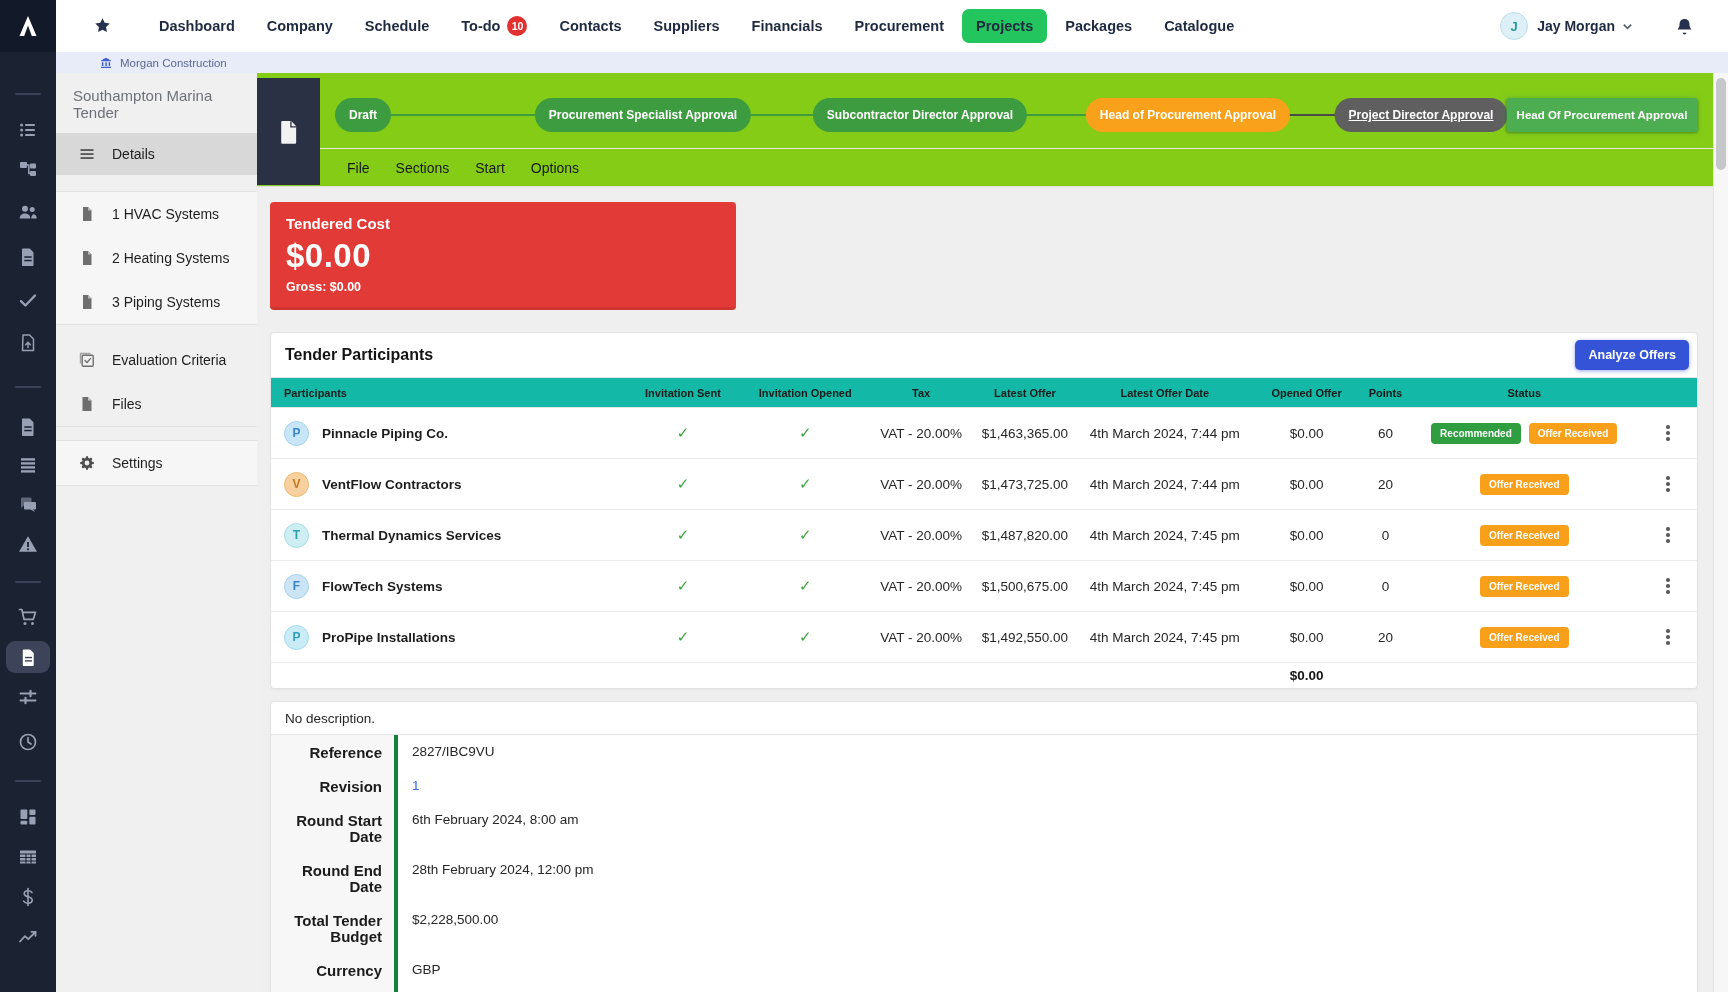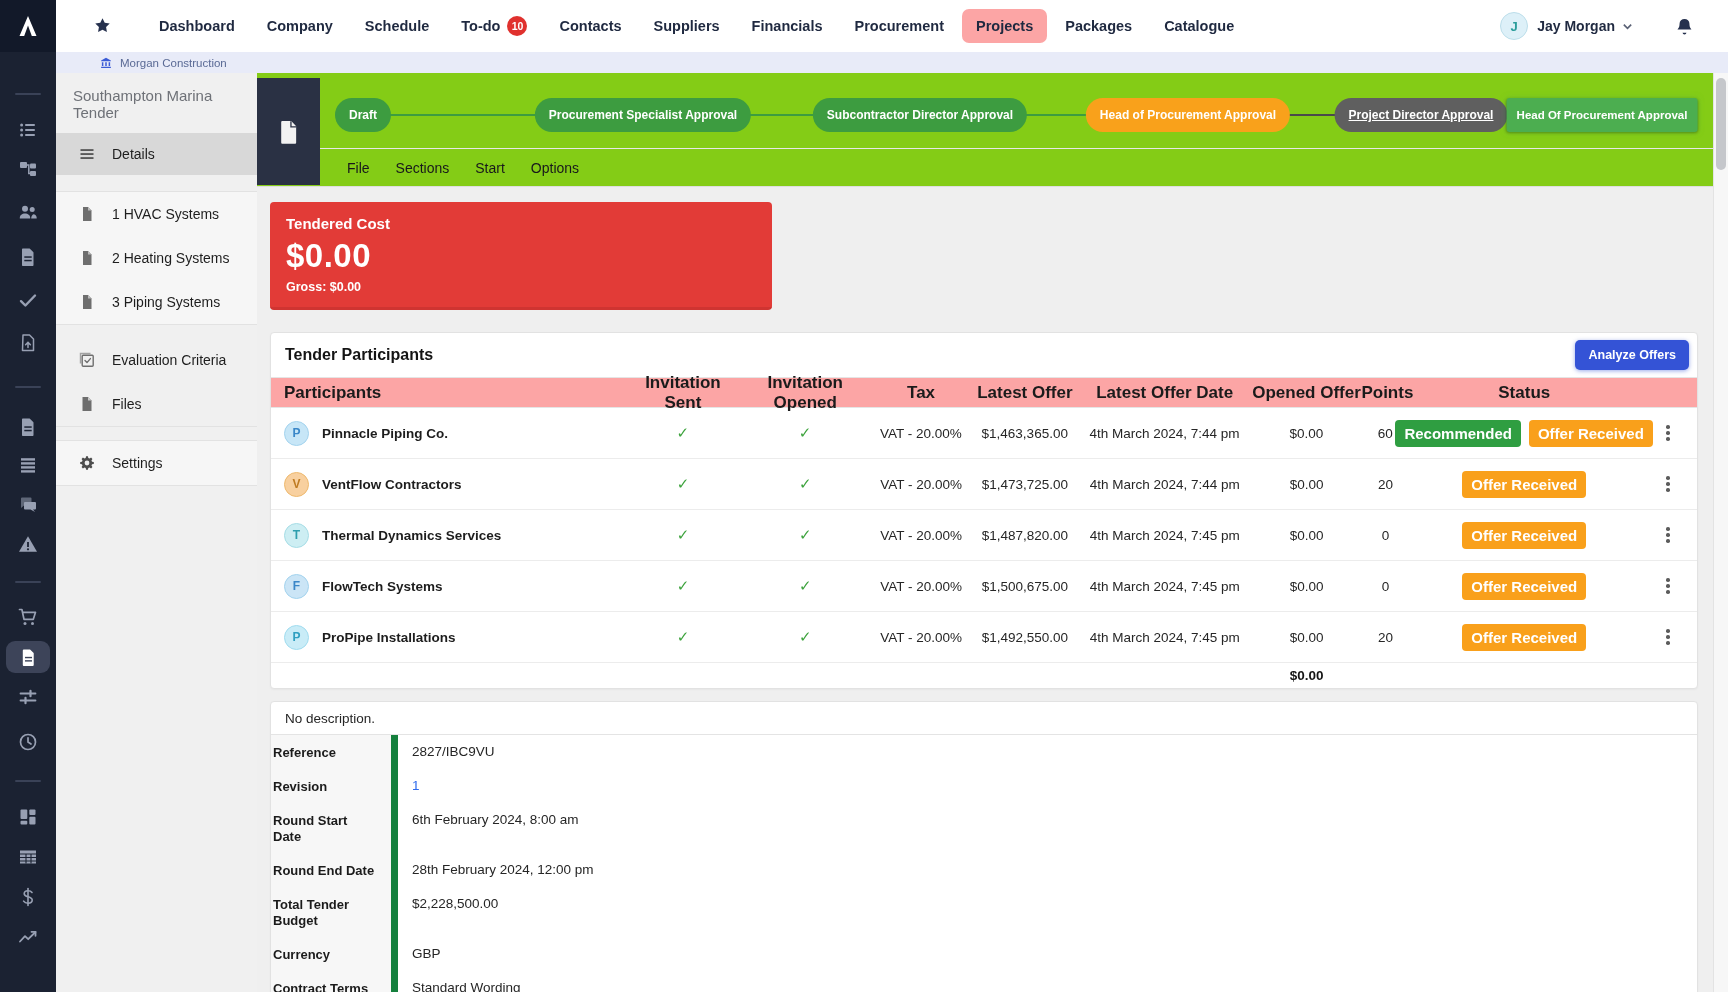--- a/index.html
+++ b/index.html
@@ -14,21 +14,21 @@
   .rail-ic svg { width:20px; height:20px; }
   .rail-div { position:absolute; left:15px; width:26px; height:2px; background:#3a4257; border-radius:1px; }
   #rail-active-box { position:absolute; left:6px; top:641px; width:44px; height:32px; background:#3d4459; border-radius:9px; display:flex; align-items:center; justify-content:center; color:#fff; }
   #rail-active-box svg { width:19px; height:19px; }
 
   
   #navbar { position:absolute; left:56px; top:0; width:1672px; height:52px; background:#fff; }
   #nav-star { position:absolute; left:38px; top:17px; color:#26314e; }
   #nav-items { position:absolute; left:103px; top:0; height:52px; display:flex; align-items:center; gap:32px; }
   .nav-item { font-size:14.5px; font-weight:700; color:#1f2940; white-space:nowrap; display:flex; align-items:center; gap:7px; }
-  .nav-item.active { background:#fca5a5; border-radius:7px; padding:9px 14px; margin:0 -14px; }
+  .nav-item.active { background:#22c55e; border-radius:7px; padding:9px 14px; margin:0 -14px; }
   .nav-badge { background:#e0312e; color:#fff; width:20px; height:20px; border-radius:50%; font-size:10.5px; font-weight:700; display:flex; align-items:center; justify-content:center; }
   #nav-right { position:absolute; right:34px; top:0; height:52px; display:flex; align-items:center; }
   #nav-avatar { width:28px; height:28px; border-radius:50%; background:#ddf0f8; border:1px solid #bcdeea; color:#2a9d9a; font-size:13px; font-weight:700; display:flex; align-items:center; justify-content:center; }
   #nav-user { font-size:14px; font-weight:700; color:#1f2940; margin-left:9px; }
   #nav-chevron { margin-left:7px; color:#5a6175; }
   #nav-bell { margin-left:42px; color:#26314e; }
 
   
   #breadcrumb { position:absolute; left:56px; top:52px; width:1672px; height:21px; background:#e8ebf8; display:flex; align-items:center; padding-left:44px; }
   #breadcrumb .bc-ic { color:#3b5bd6; margin-right:8px; }
@@ -60,57 +60,57 @@
   .step-pill.orange { background:#f9a11b; }
   .step-pill.gray { background:#5f5f5f; }
   #step-action { position:absolute; top:25px; height:34px; line-height:34px; transform:translateX(-50%); background:#4cae50; color:#fff; font-size:11.5px; font-weight:700; padding:0 10px; border-radius:3px; white-space:nowrap; box-shadow:0 1px 3px rgba(0,0,0,.3), 0 0 6px rgba(76,174,80,.35); }
   #menu-divider { position:absolute; left:63px; right:0; top:75px; height:1px; background:#e7e7e7; }
   #menu-row { position:absolute; left:90px; top:76px; height:38px; display:flex; align-items:center; gap:26px; }
   .menu-item { font-size:14px; color:#18181c; }
 
   #main-body { padding:15px 0 0 13px; }
 
   
-  #cost-card { width:502px; height:108px; background:#e23b37; border-radius:4px; padding:13px 16px; border-bottom:3px solid #cf3431; }
+  #cost-card { width:466px; height:108px; background:#e23b37; border-radius:4px; padding:13px 16px; border-bottom:3px solid #cf3431; }
   #cost-title { color:#fff; font-size:15px; font-weight:700; }
   #cost-amount { color:#fff; font-size:33px; font-weight:700; margin-top:5px; letter-spacing:.5px; }
   #cost-gross { color:#fff; font-size:12.5px; font-weight:700; margin-top:5px; }
 
   
   .card { background:#fff; border:1px solid #e2e2e2; border-radius:4px; box-shadow:0 1px 2px rgba(0,0,0,.04); }
   #table-card { width:1428px; margin-top:22px; }
   #tp-head { position:relative; height:44px; display:flex; align-items:center; }
   #tp-title { font-size:16px; font-weight:700; color:#141414; padding-left:14px; }
   #tp-action { position:absolute; right:8px; top:7px; height:30px; background:#3453d6; color:#fff; font-size:12.5px; font-weight:700; border:none; border-radius:5px; padding:0 13px; box-shadow:0 1px 4px rgba(52,83,214,.5); }
   .trow { display:flex; align-items:center; }
-  #thead-row { height:31px; background:#fca5a5; border-top:1px solid #e5e5e5; border-bottom:1px solid #e5e5e5; font-weight:700; font-size:17px; color:#1b1b1b; }
+  #thead-row { height:31px; background:#14b8a6; border-top:1px solid #e5e5e5; border-bottom:1px solid #e5e5e5; font-weight:700; font-size:11px; color:#1b1b1b; }
   .t-r { height:51px; border-bottom:1px solid #ececec; font-size:13.5px; color:#262626; }
   #tfoot-row { height:25px; font-size:13.5px; font-weight:700; color:#141414; }
   .c1 { width:355px; display:flex; align-items:center; padding-left:13px; gap:13px; }
   .c2 { width:115px; text-align:center; }
   .c3 { width:130px; text-align:center; }
   .c4 { width:102px; text-align:center; }
   .c5 { width:106px; text-align:center; white-space:nowrap; }
   .c6 { width:174px; text-align:center; white-space:nowrap; }
   .c7 { width:110px; text-align:center; }
   .c8 { width:48px; text-align:center; }
   .c9 { width:230px; display:flex; align-items:center; justify-content:center; gap:8px; }
   .c10 { width:58px; display:flex; align-items:center; justify-content:center; }
   .avatar { width:25px; height:25px; border-radius:50%; font-size:12px; font-weight:700; display:flex; align-items:center; justify-content:center; flex:none; }
   .pname { font-weight:700; color:#1d1d1d; font-size:13.5px; }
   .chk { color:#3da33d; font-size:15px; }
-  .badge { color:#fff; font-size:15px; font-weight:700; border-radius:4px; padding:5px 9px; white-space:nowrap; }
+  .badge { color:#fff; font-size:10px; font-weight:700; border-radius:4px; padding:5px 9px; white-space:nowrap; }
   .kebab { display:flex; flex-direction:column; gap:2.5px; padding:4px; }
   .kebab i { width:3.5px; height:3.5px; border-radius:50%; background:#5c5c5c; }
 
   
   #desc-card { width:1428px; margin-top:12px; padding-bottom:0; overflow:hidden; }
   #no-desc { height:33px; display:flex; align-items:center; padding-left:14px; font-size:13.5px; color:#262626; border-bottom:1px solid #e4e4e4; }
   .f-row { display:flex; min-height:34px; }
-  .f-label { width:127px; flex:none; background:#f7f7f7; border-right:7px solid #15803d; font-size:13px; font-weight:700; color:#1b1b1b; padding:10px 12px 8px 2px; line-height:16px; }
+  .f-label { width:127px; flex:none; background:#f7f7f7; border-right:4px solid #15803d; font-size:15px; font-weight:700; color:#1b1b1b; text-align:right; padding:10px 12px 8px 2px; line-height:16px; }
   .f-value { font-size:13.5px; color:#262626; padding:9px 0 8px 14px; }
   .f-value.link { color:#2f6bed; }
   .f-row.filler { height:26px; }
 
   
   #scrollbar { position:absolute; left:1713px; top:73px; width:15px; height:919px; background:#f7f7f7; border-left:1px solid #e3e3e3; }
   #scroll-thumb { position:absolute; left:2px; top:5px; width:10px; height:92px; background:#c5c7cb; border-radius:5px; }
 </style>
 </head>
 <body>

